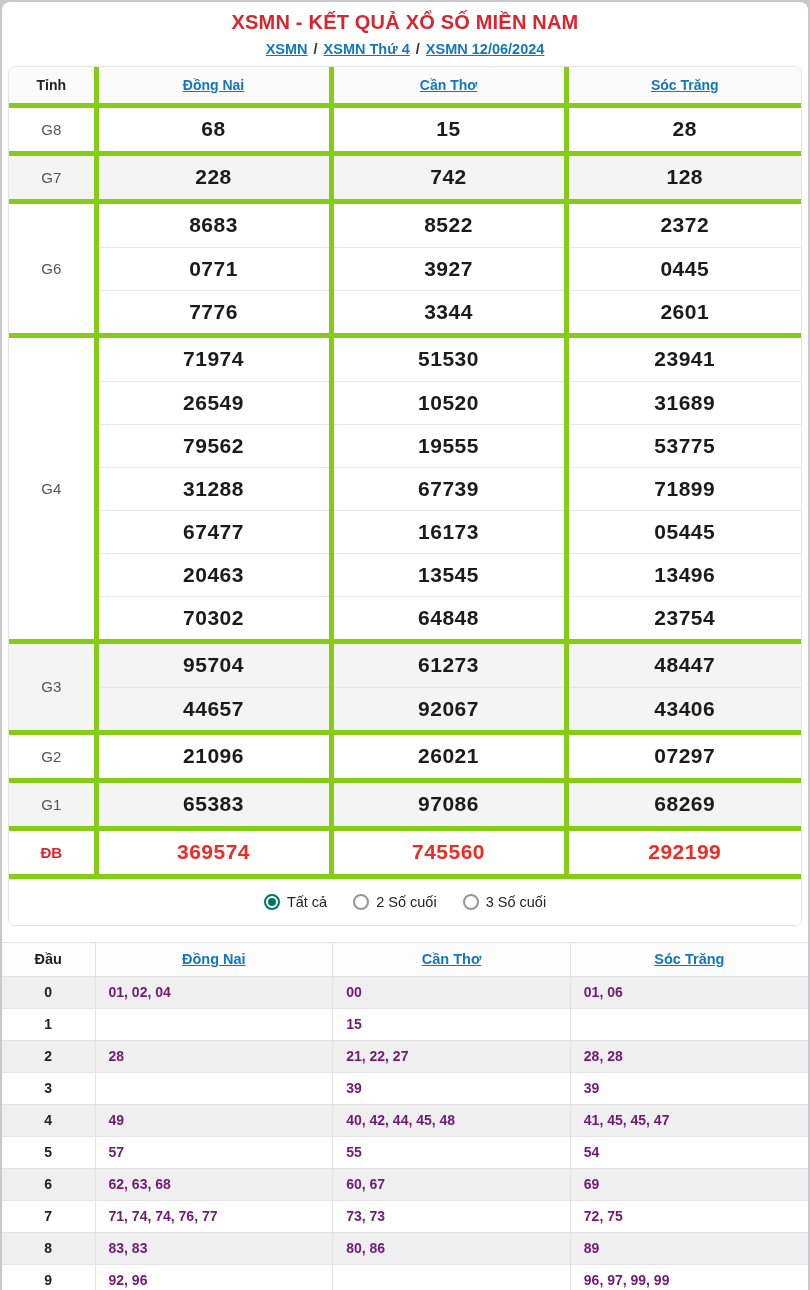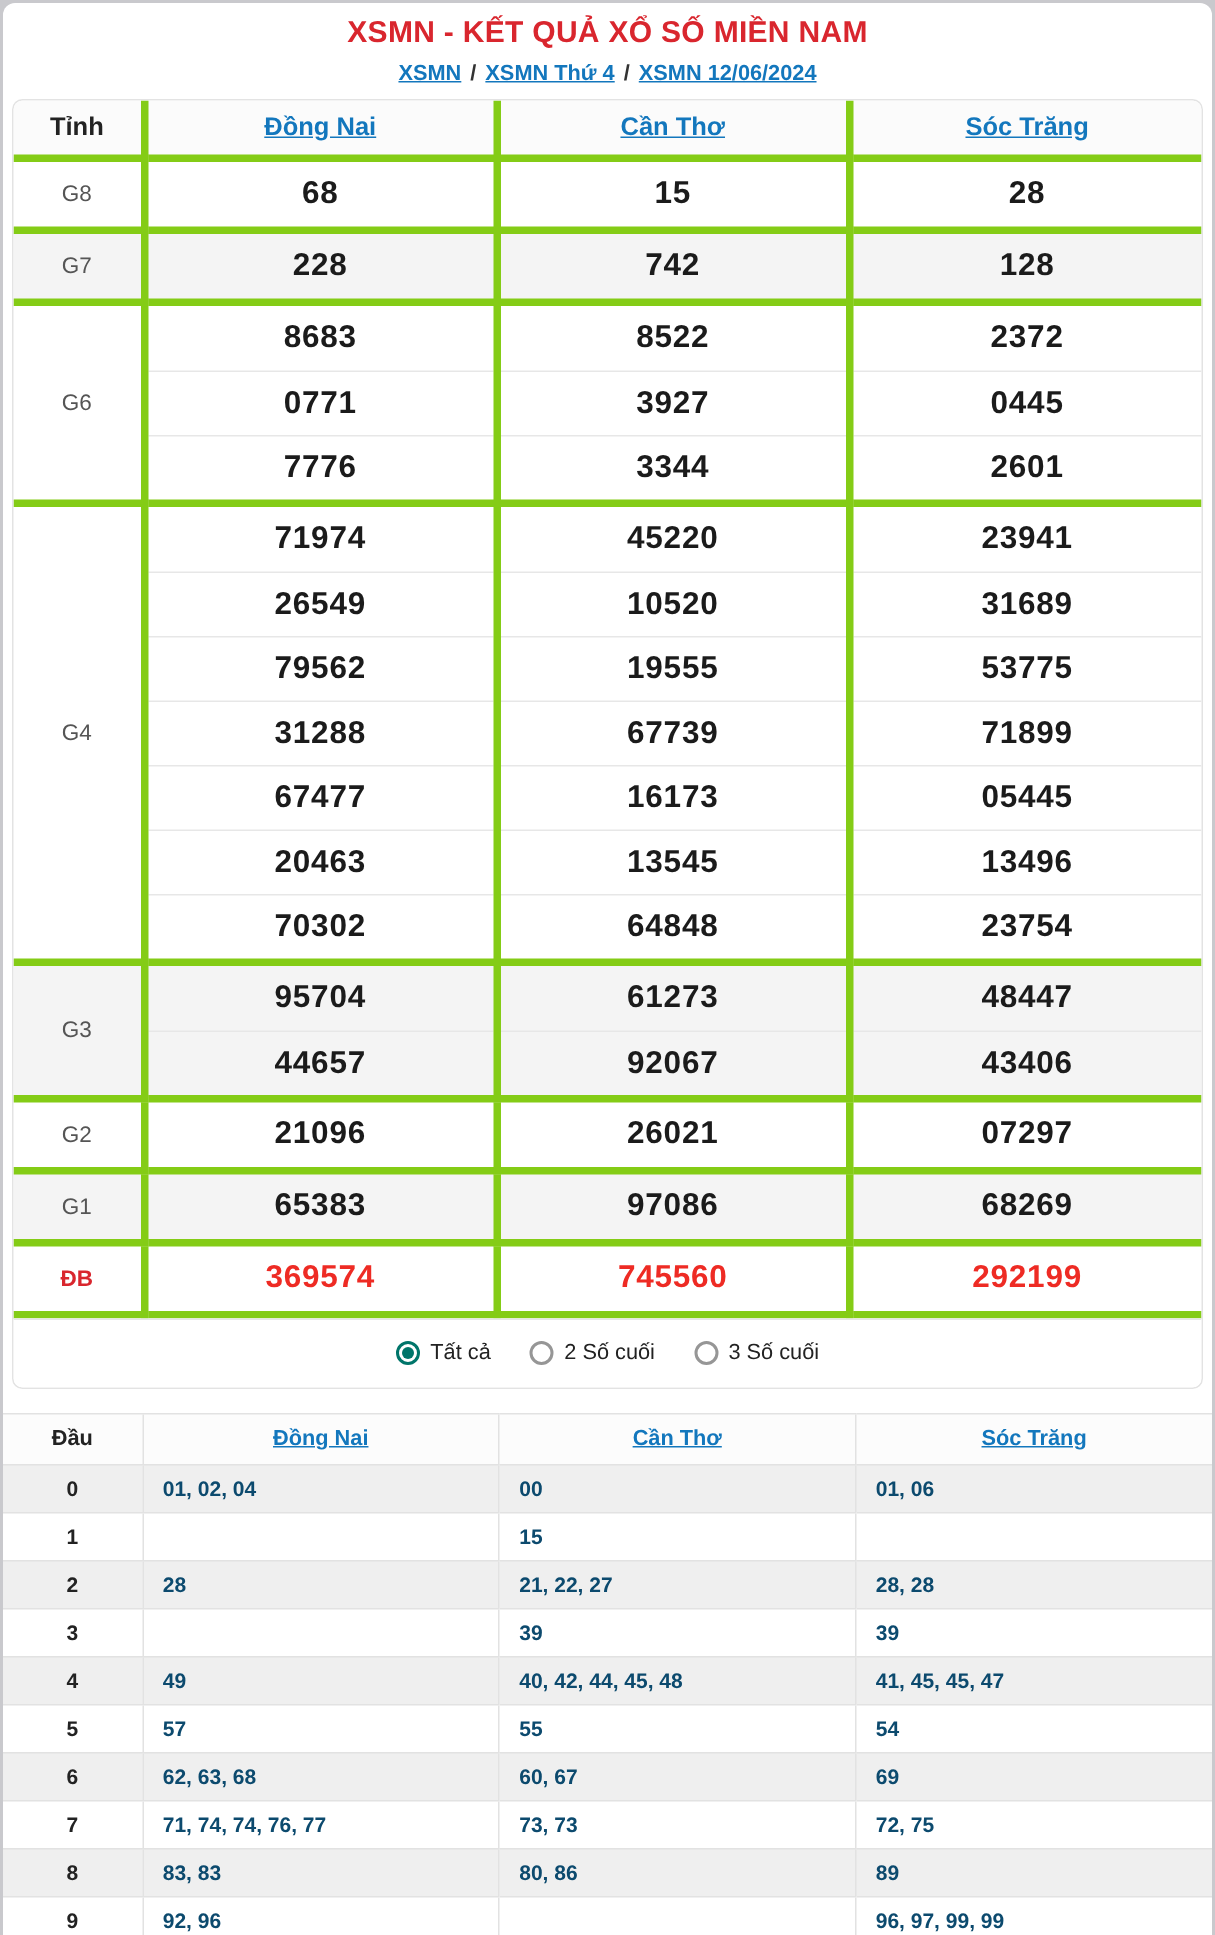--- a/index.html
+++ b/index.html
@@ -47,21 +47,21 @@
   }
   table { border-collapse:collapse; width:100%; table-layout:fixed; }
   .results-table th, .results-table td { border:5px solid #84cc16; }
   .results-table th:first-child, .results-table td:first-child { border-left:none; }
   .results-table th:last-child, .results-table td:last-child { border-right:none; }
   .results-table tr:first-child th { border-top:none; }
   .results-table col.c-label { width:87px; }
   .results-table th {
     height:38px;
     background:#fbfbfb;
-    font-size:17px;
+    font-size:14px;
     color:#222;
   }
   .results-table th a {
     color:var(--blue,#1377bd);
     text-decoration:underline;
     font-weight:bold;
     cursor:pointer;
   }
   .results-table tr.shaded td { background:#f4f4f4; }
   td.prize-label {
@@ -142,21 +142,21 @@
   .stats-table tr.shaded td { background:#efefef; }
   td.digit {
     text-align:center;
     font-size:14px;
     font-weight:bold;
     color:#222;
   }
   td.ending-cell {
     font-size:14px;
     font-weight:bold;
-    color:#0c4a6e;
+    color:#701a75;
     padding-left:13px;
     text-align:left;
   }
 </style>
 </head>
 <body>
 
 <div class="page">
 
   <h1 class="page-title">XSMN - KẾT QUẢ XỔ SỐ MIỀN NAM</h1>
@@ -227,21 +227,21 @@
             <td class="values">
               <div class="value">71974</div>
               <div class="value">26549</div>
               <div class="value">79562</div>
               <div class="value">31288</div>
               <div class="value">67477</div>
               <div class="value">20463</div>
               <div class="value">70302</div>
             </td>
             <td class="values">
-              <div class="value">45220</div>
+              <div class="value">51530</div>
               <div class="value">10520</div>
               <div class="value">19555</div>
               <div class="value">67739</div>
               <div class="value">16173</div>
               <div class="value">13545</div>
               <div class="value">64848</div>
             </td>
             <td class="values">
               <div class="value">23941</div>
               <div class="value">31689</div>

